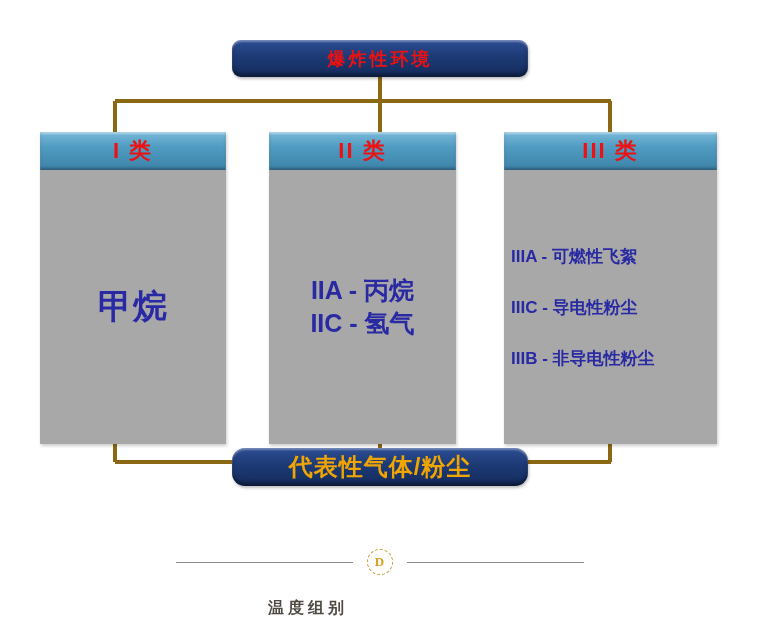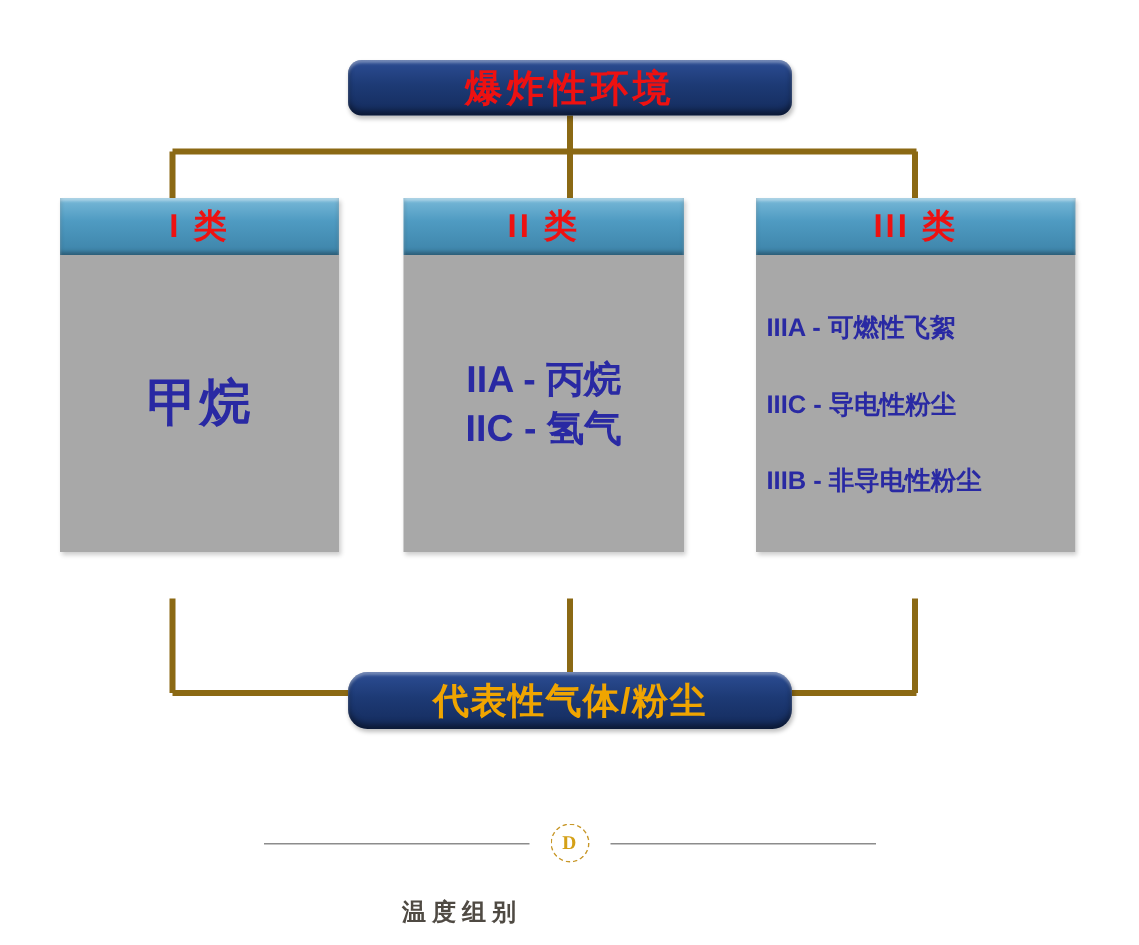--- a/index.html
+++ b/index.html
@@ -28,34 +28,34 @@
     background: linear-gradient(180deg, #2c4d94 0%, #1d3a75 45%, #142b5c 100%);
     box-shadow: inset 0 2px 2px rgba(255,255,255,0.35), inset 0 -3px 4px rgba(0,0,0,0.45), 1px 2px 3px rgba(0,0,0,0.25);
     display: flex;
     align-items: center;
     justify-content: center;
   }
   .top-node { left: 232px; top: 40px; width: 296px; height: 37px; }
   .bottom-node { left: 232px; top: 448px; width: 296px; height: 38px; border-radius: 13px; }
   .top-node .node-label {
     color: #ee1111;
-    font-size: 25px;
+    font-size: 18px;
     font-weight: bold;
     letter-spacing: 3px;
   }
   .bottom-node .node-label {
     color: #f0a500;
     font-size: 24px;
     font-weight: bold;
     letter-spacing: 1px;
   }
   .column {
     position: absolute;
     top: 132px;
-    height: 236px;
+    height: 312px;
     z-index: 2;
     display: flex;
     flex-direction: column;
     box-shadow: 1px 2px 3px rgba(0,0,0,0.2);
   }
   .col-1 { left: 40px;  width: 186px; }
   .col-2 { left: 269px; width: 187px; }
   .col-3 { left: 504px; width: 213px; }
   .col-header {
     height: 38px;

